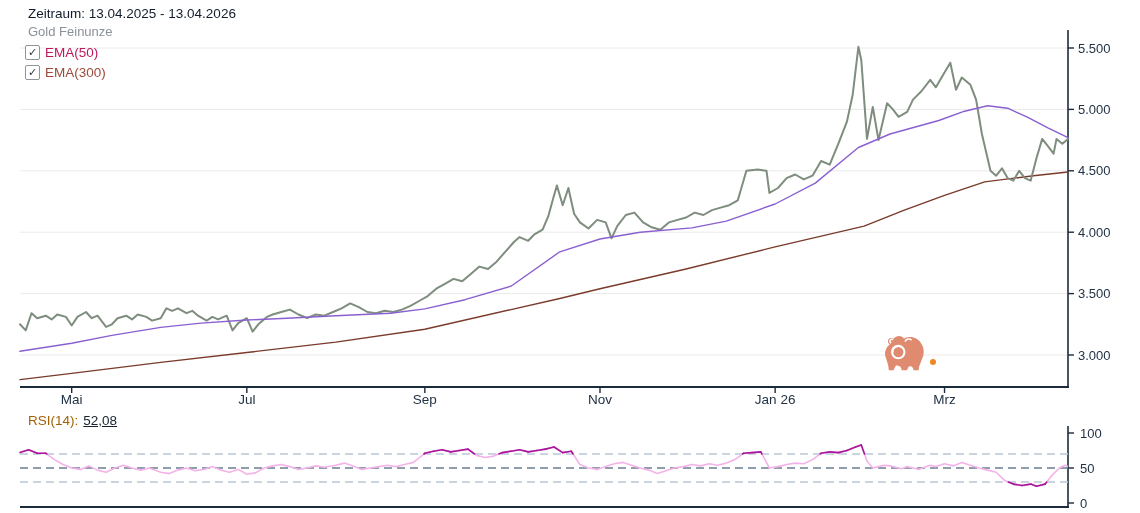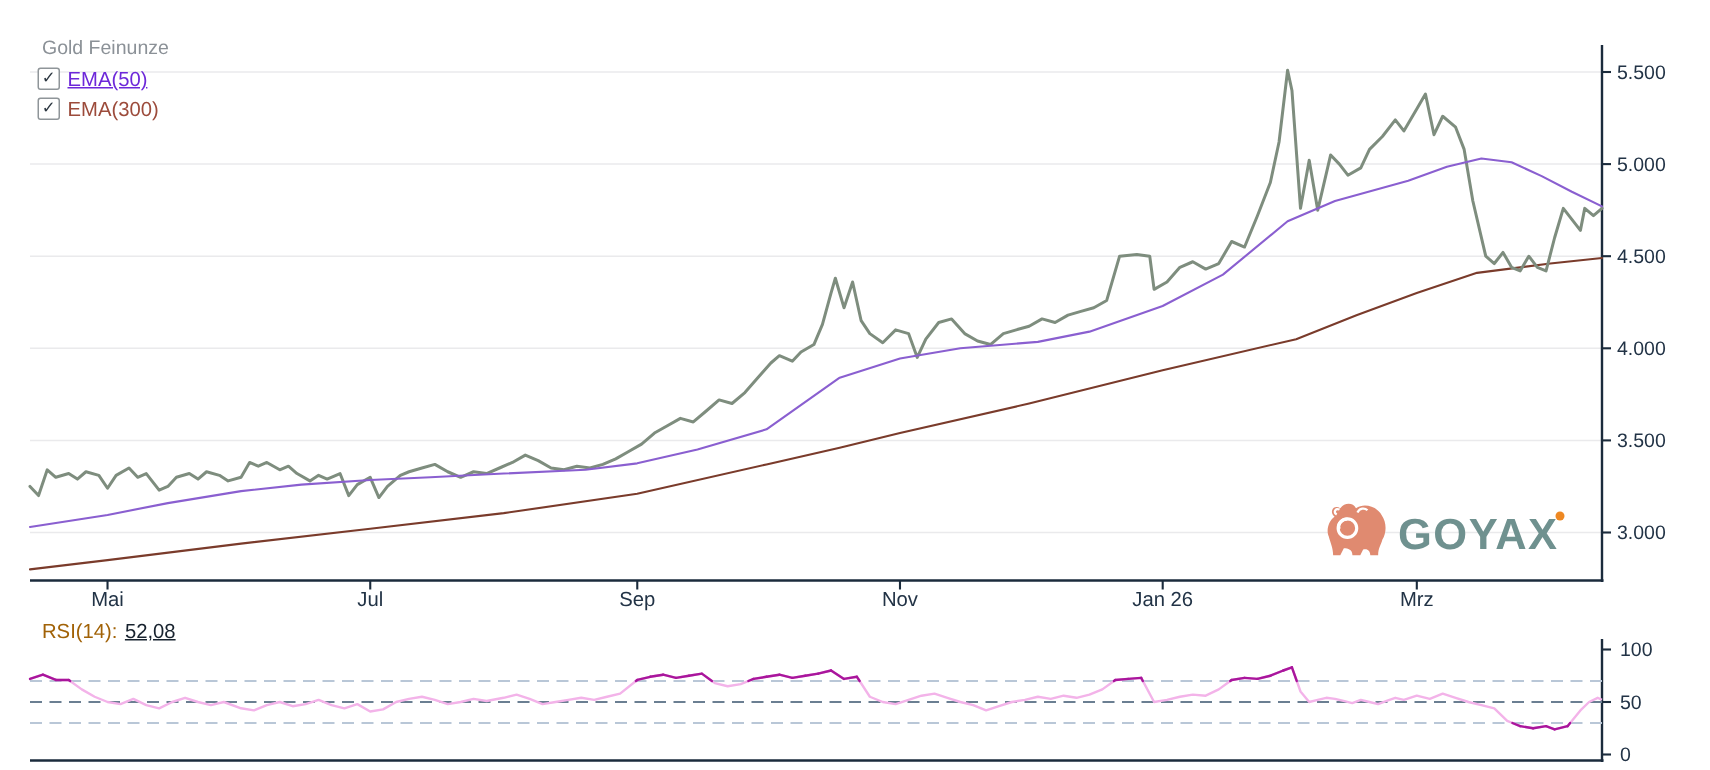--- a/index.html
+++ b/index.html
@@ -7,21 +7,21 @@
          font-family:"Liberation Sans",sans-serif;}
   #chart-svg{position:absolute;left:0;top:0;}
   .hdr-zeitraum{position:absolute;left:28px;top:6px;font-size:13.5px;color:#121d2b;}
   .hdr-instrument{position:absolute;left:28px;top:24px;font-size:13px;color:#8b9197;text-align:right;}
   .legend{position:absolute;left:25px;top:43px;}
   .legend-row{display:flex;align-items:center;height:19px;margin-bottom:1px;cursor:default;}
   .cbx{width:13px;height:13px;border:1px solid #8f9599;border-radius:2px;background:#fff;
        display:inline-flex;align-items:center;justify-content:center;
        font-size:11px;line-height:11px;color:#2b3640;margin-right:5px;}
   .legend-label{font-size:13.5px;}
-  .lbl-ema50{color:#6d28d9;text-decoration:underline;}
+  .lbl-ema50{color:#be185d;}
   .lbl-ema200{color:#9c4b3b;}
   .rsi-header{position:absolute;left:28px;top:413px;font-size:13.5px;}
   .rsi-name{color:#a16207;}
   .rsi-value{color:#17222e;margin-left:5px;text-decoration:underline;}
   .goyax{position:absolute;left:882px;top:334px;display:flex;align-items:center;}
   .goyax-text{position:relative;font-size:29px;font-weight:700;letter-spacing:1px;
               color:#6f918f;margin-left:6px;line-height:38px;}
   .goyax-dot{position:absolute;right:-4px;top:3px;width:6px;height:6px;border-radius:50%;
              background:#ee8822;}
 </style>
@@ -113,20 +113,21 @@
       <line x1="1008.2783561643836" y1="482" x2="1013.4465753424658" y2="484.1" stroke="#a9169c" stroke-width="1.6" stroke-linecap="round"></line>
       <line x1="1013.4465753424658" y1="484.1" x2="1022.0602739726028" y2="485.5" stroke="#a9169c" stroke-width="1.6" stroke-linecap="round"></line>
       <line x1="1022.0602739726028" y1="485.5" x2="1030.67397260274" y2="484.1" stroke="#a9169c" stroke-width="1.6" stroke-linecap="round"></line>
       <line x1="1030.67397260274" y1="484.1" x2="1036.4164383561645" y2="486.2" stroke="#a9169c" stroke-width="1.6" stroke-linecap="round"></line>
       <line x1="1036.4164383561645" y1="486.2" x2="1045.0301369863014" y2="484.1" stroke="#a9169c" stroke-width="1.6" stroke-linecap="round"></line>
       <line x1="1045.0301369863014" y1="484.1" x2="1046.7528767123288" y2="482" stroke="#a9169c" stroke-width="1.6" stroke-linecap="round"></line>
       <rect x="20" y="30" width="1048" height="357" fill="transparent"></rect>
       <rect x="20" y="426" width="1048" height="81" fill="transparent"></rect>
     </svg>
 
+  <div class="hdr-zeitraum">Zeitraum: 13.04.2025 - 13.04.2026</div>
   <div class="hdr-instrument">Gold Feinunze</div>
 
   <div class="legend">
     <div class="legend-row">
       <span class="cbx">
         <span>✓</span>
       </span>
       <span class="legend-label lbl-ema50">EMA(50)</span>
     </div>
     <div class="legend-row">
@@ -145,18 +146,17 @@
     <span>
       <svg width="44" height="40" viewBox="0 0 46 42">
         <path fill="#e08a70" d="M8 11 C4 8 7 2 12 5 C15 1 21 1 23 5 C29 1 38 4 41 10 C44.5 15 44.5 22 41.5 27 C40.5 31 38.5 33 38.5 38 L33 38 C33 35 31 33 28 34 L26 38 L20.5 38 C20.5 34 17.5 33 14.5 33 L12 38 L7 38 C7 33 5 29 4 25 C2 21 3.5 14 8 11 Z"></path>
         <circle cx="17" cy="19" r="6.5" fill="none" stroke="#ffffff" stroke-width="2.2"></circle>
         <path d="M17 12.6 C12.6 12.6 10 16.4 11.2 19.6" fill="none" stroke="#ffffff" stroke-width="2.2"></path>
         <path d="M9.5 9.5 C7 8 8.5 4.5 11.5 6" fill="none" stroke="#ffffff" stroke-width="1.6"></path>
         <path d="M24 8 C25.5 5 29 4.5 31 6.5" fill="none" stroke="#ffffff" stroke-width="1.6"></path>
       </svg>
     </span>
     <span class="goyax-text">
-      <span>GOYAX</span>
       <span class="goyax-dot"></span>
     </span>
   </div>
 
 </div>
 
 </body></html>

